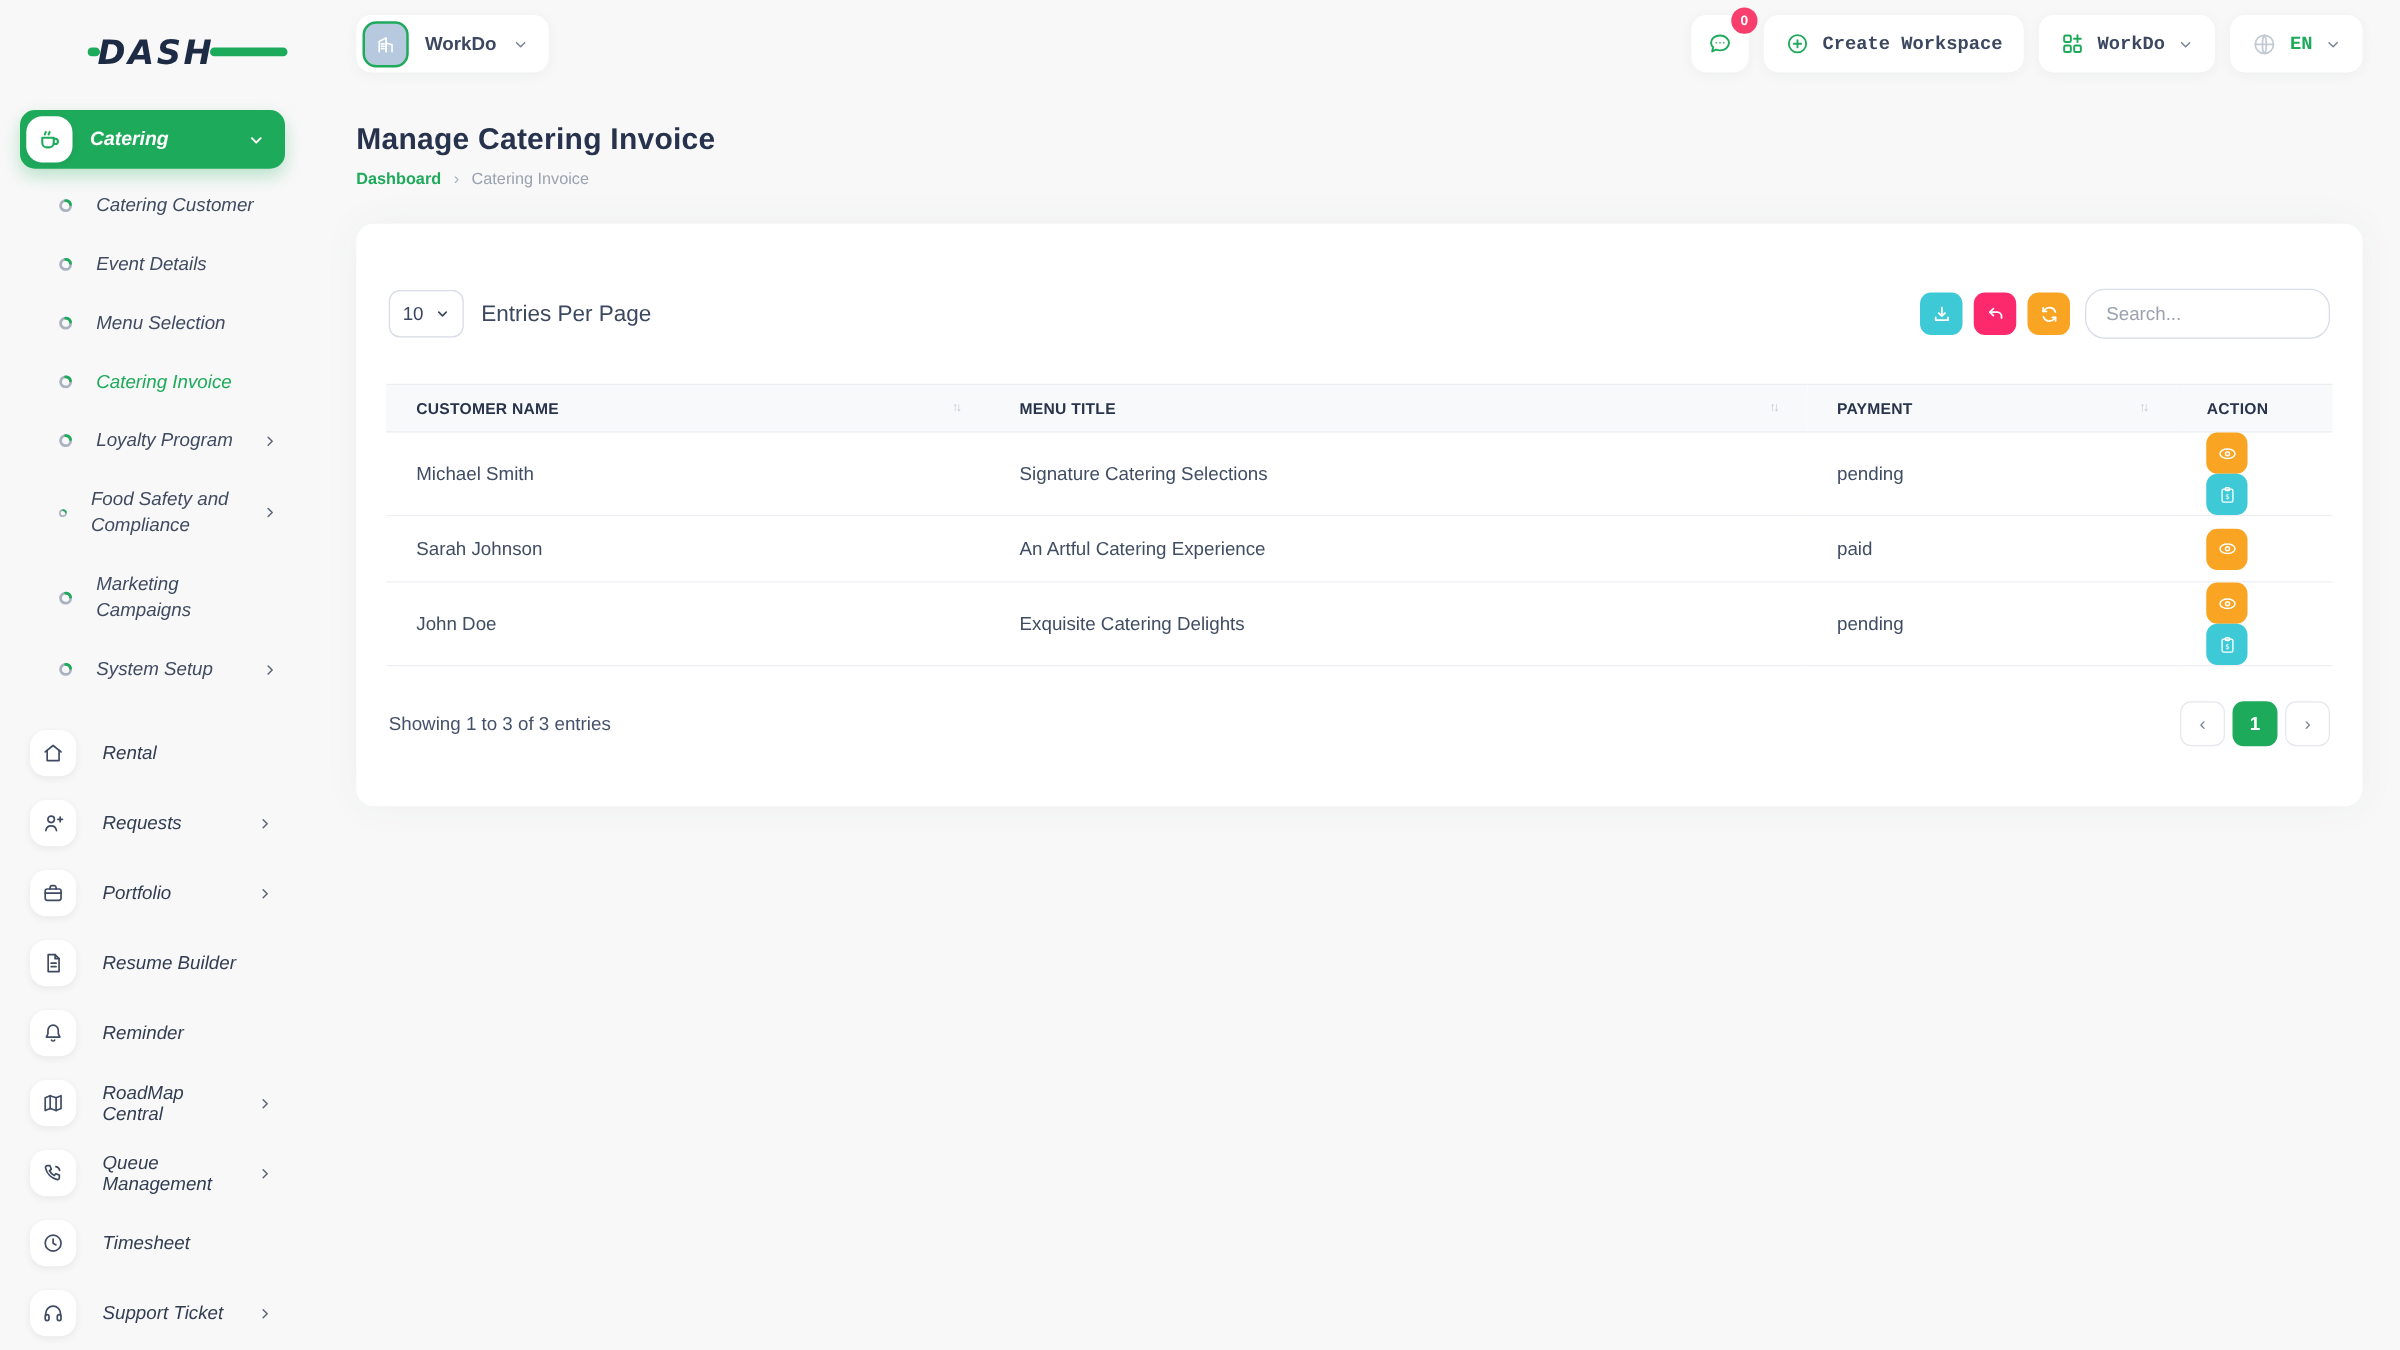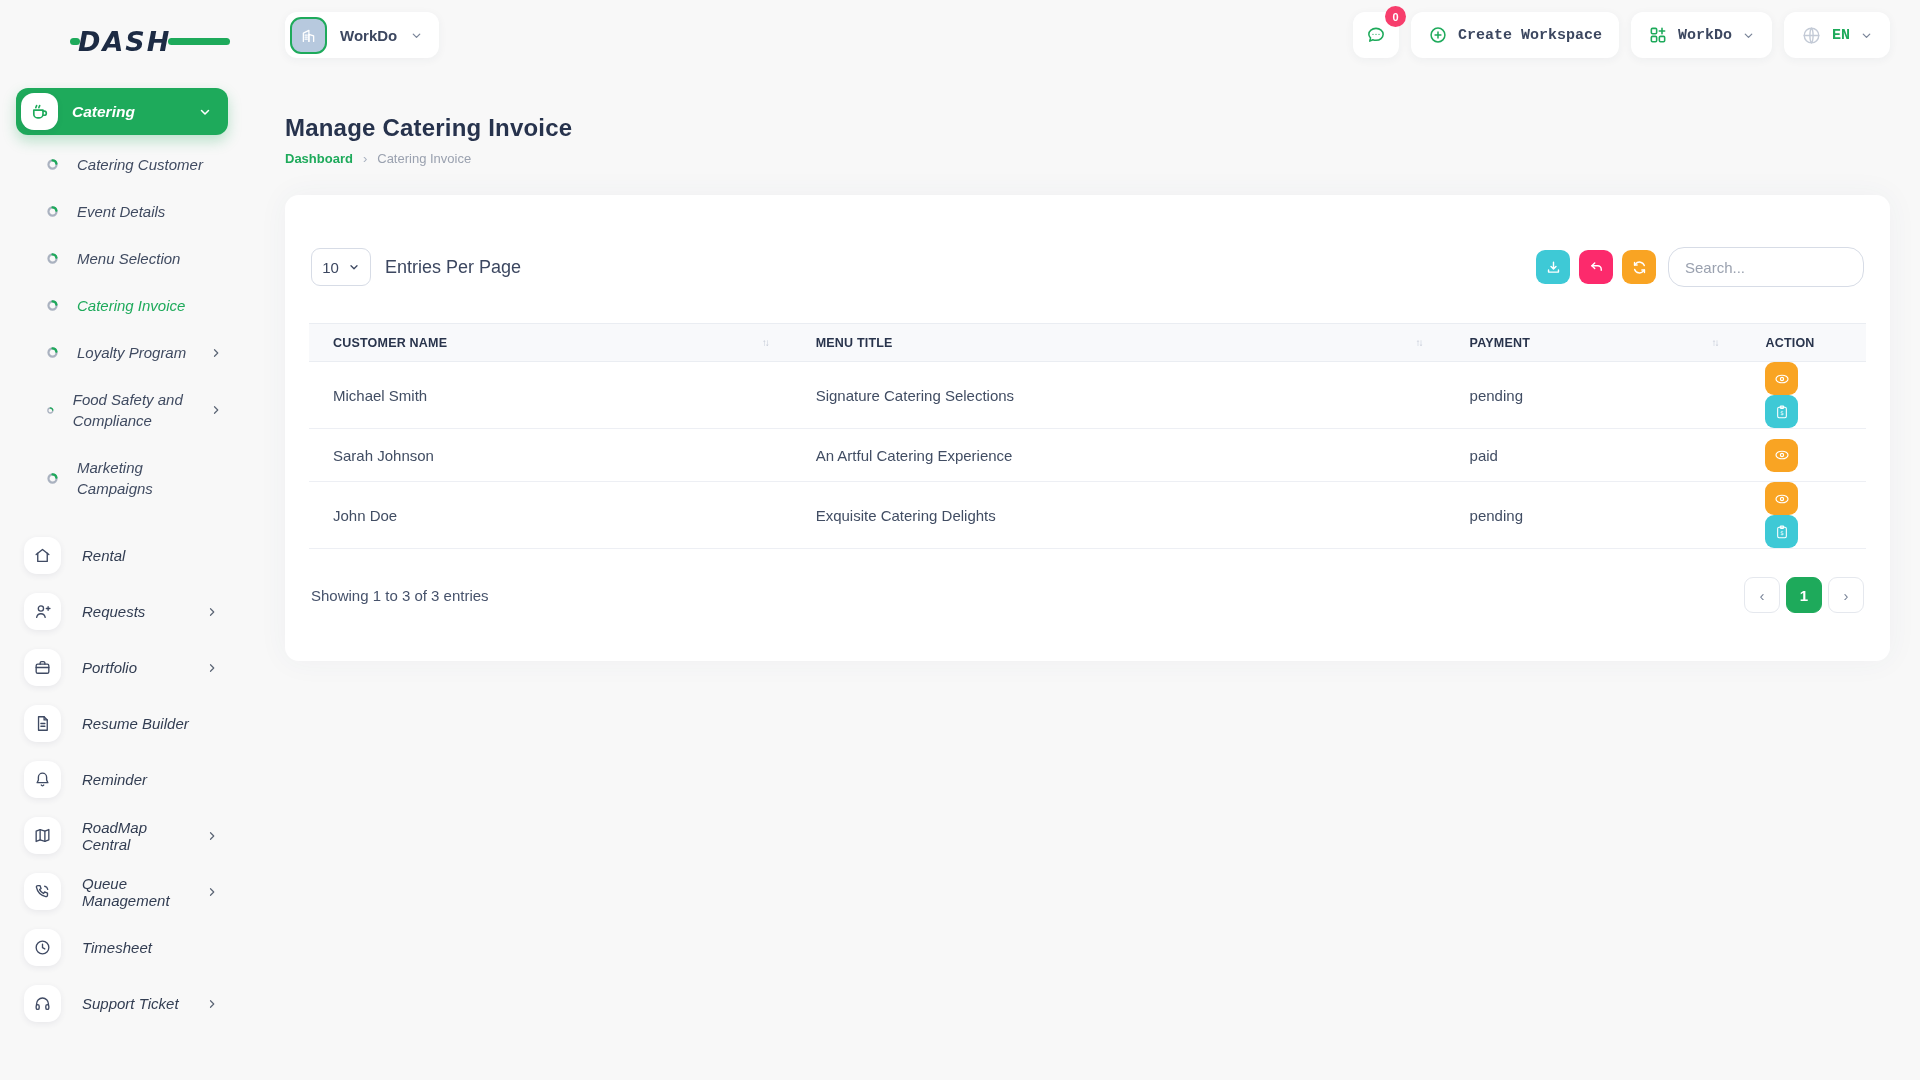--- a/index.html
+++ b/index.html
@@ -70,21 +70,21 @@
   .topbar-right{margin-left:auto;display:flex;align-items:center;gap:12px;}
   .chat-btn{width:46px;height:46px;justify-content:center;position:relative;}
   .badge{
     position:absolute;top:-6px;right:-7px;min-width:21px;height:21px;border-radius:11px;
     background:#f73e6c;color:#fff;font-size:11px;font-weight:700;
     display:flex;align-items:center;justify-content:center;padding:0 5px;
   }
   .hdr-pill{height:46px;padding:0 17px;gap:10px;font-size:15px;color:#3c4760;font-weight:600;font-family:Liberation Mono, monospace;}
   .lang-code{color:var(--green);font-weight:700;}
 
-  .page-title{margin-top:56px;font-size:24px;font-weight:700;color:#27334d;letter-spacing:.2px;}
+  .page-title{margin-top:40px;font-size:24px;font-weight:700;color:#27334d;letter-spacing:.2px;}
   .breadcrumb{display:flex;align-items:center;gap:10px;margin-top:9px;font-size:13px;}
   .breadcrumb .bc-link{color:var(--green);cursor:pointer;font-weight:600;}
   .breadcrumb .bc-sep{color:#a8b0bf;font-size:13px;}
   .breadcrumb .bc-cur{color:#9aa1af;}
 
   .card{
     margin-top:29px;background:#fff;border-radius:14px;
     box-shadow:0 0 30px rgba(56,71,109,.05);
     padding:52px 24px 48px;
   }
@@ -226,20 +226,32 @@
                 <path d="M9 5.5l6.5 6.5L9 18.5"></path>
               </svg>
             </span>
         </li>
         <li>
           <svg width="11" height="11" viewBox="0 0 12 12">
               <circle cx="6" cy="6" r="4.4" fill="none" stroke="#aab2c0" stroke-width="2.4"></circle>
               <path d="M6 1.6a4.4 4.4 0 0 1 4.3 3.5" fill="none" stroke="#1eaa5b" stroke-width="2.4" stroke-linecap="round"></path>
             </svg>
           <span class="lbl">Marketing Campaigns</span>
+        </li>
+        <li>
+          <svg width="11" height="11" viewBox="0 0 12 12">
+              <circle cx="6" cy="6" r="4.4" fill="none" stroke="#aab2c0" stroke-width="2.4"></circle>
+              <path d="M6 1.6a4.4 4.4 0 0 1 4.3 3.5" fill="none" stroke="#1eaa5b" stroke-width="2.4" stroke-linecap="round"></path>
+            </svg>
+          <span class="lbl">System Setup</span>
+          <span class="chev">
+              <svg width="12" height="12" viewBox="0 0 24 24" fill="none" stroke="#5b6575" stroke-width="2.4" stroke-linecap="round" stroke-linejoin="round">
+                <path d="M9 5.5l6.5 6.5L9 18.5"></path>
+              </svg>
+            </span>
         </li>
       </ul>
 
       <ul class="top-items">
         <li>
           <span class="tile">
             <svg width="19" height="19" viewBox="0 0 24 24" fill="none" stroke="#3f4a63" stroke-width="1.7" stroke-linecap="round" stroke-linejoin="round">
                 <path d="M4 10.8L12 4.3l8 6.5"></path>
                 <path d="M6 9.2V19.5h12V9.2"></path>
               </svg>

